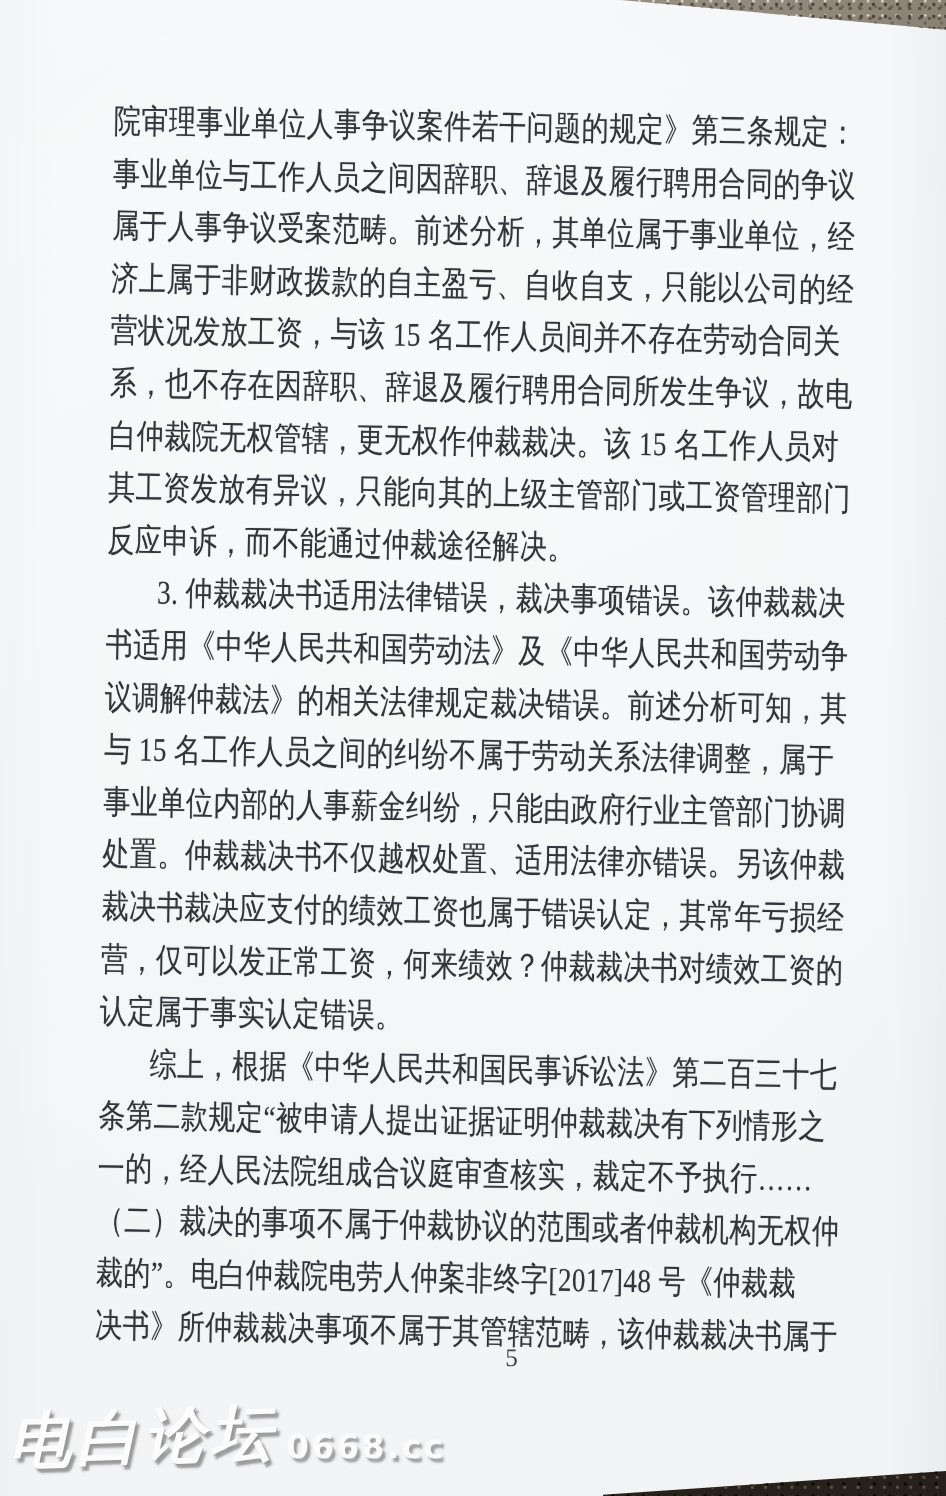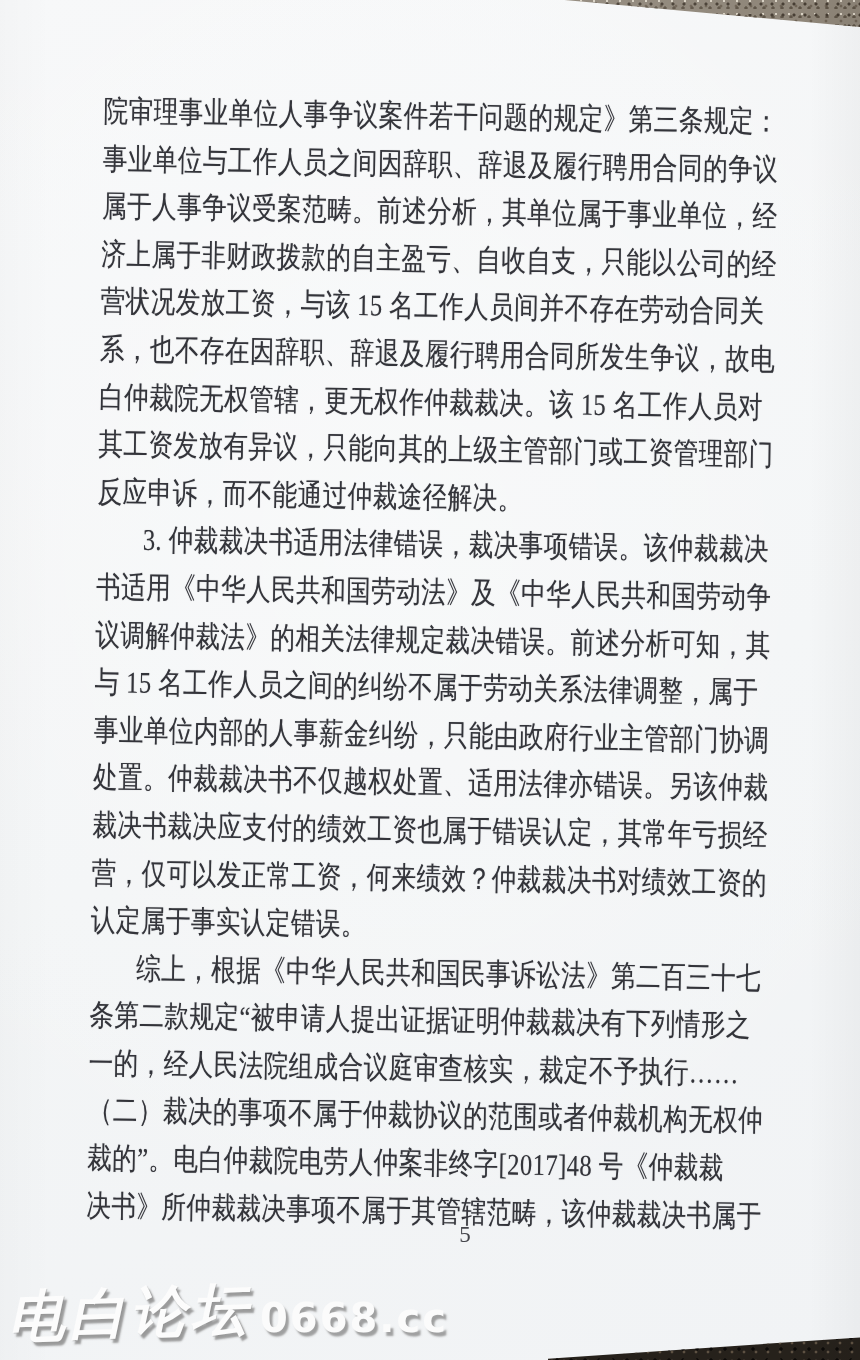--- a/index.html
+++ b/index.html
@@ -73,21 +73,21 @@
     font-style: italic; font-weight: bold;
     font-size: 56px; line-height: 1;
     letter-spacing: 5px;
     color: #fcfcfc;
     text-shadow: 3px 4px 2px rgba(140,140,140,0.85), 1px 1px 1px rgba(170,170,170,0.6);
     transform: rotate(-2deg);
   }
   .wm-url {
     font-family: "DejaVu Sans", sans-serif;
     font-weight: bold;
-    font-size: 40px; line-height: 1;
+    font-size: 30px; line-height: 1;
     letter-spacing: 2px;
     color: #fbfbfb;
     text-shadow: 3px 4px 2px rgba(145,145,145,0.85);
     margin-top: 20px;
   }
 </style>
 </head>
 <body>
 
 <div class="page">

